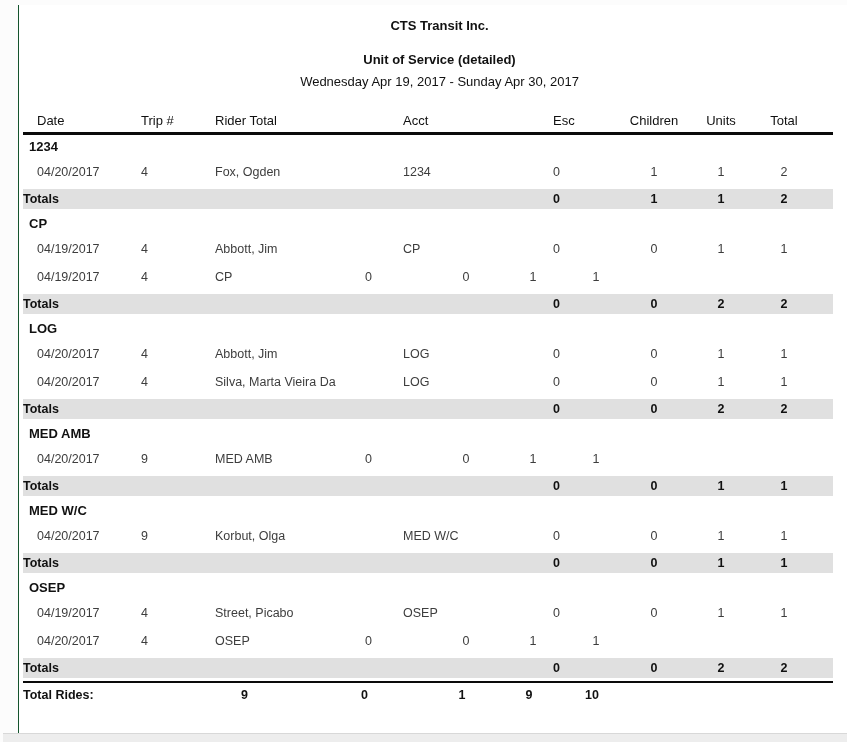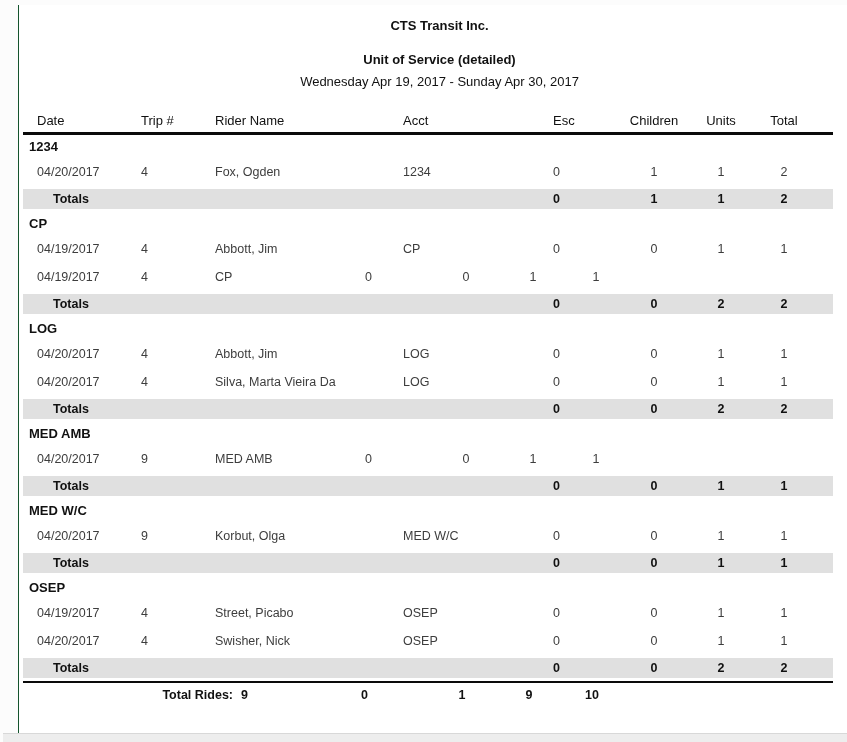--- a/index.html
+++ b/index.html
@@ -31,26 +31,26 @@
   .children{width:74px;text-align:center}
   .units{width:60px;text-align:center}
   .total{width:66px;text-align:center}
 
   .thead{margin-top:20px;height:22px;font-size:13px;font-weight:normal;color:#111}
   .header-rule{width:810px;height:3px;background:#0a0a0a;margin-top:1px}
 
   .group-label{height:23px;line-height:23px;padding-left:6px;font-size:13px;font-weight:bold;color:#111}
   .data-row{height:28px;font-size:12.5px;color:var(--data_text,#3d3d3d)}
   .totals-row{height:20px;margin:3px 0;background:var(--totals_band,#e0e0e0);font-size:12.5px;font-weight:bold;color:#111}
-  .span-label{width:530px;padding-left:30px;box-sizing:border-box}
+  .span-label{width:530px;padding-left:0;box-sizing:border-box}
 
   .grand-rule{width:810px;height:2px;background:var(--rule,#0a0a0a)}
   .grand-row{height:24px;font-size:12.5px;font-weight:bold;color:#111}
   .grand-label{width:192px;padding-left:14px;box-sizing:border-box}
-  .rides-label{width:210px;text-align:right}
+  .rides-label{width:210px;}
   .rides-value{width:128px;padding-left:8px;box-sizing:border-box}
 
   .bottom-strip{
     position:absolute;left:3px;right:0;bottom:0;height:8px;
     background:#ededed;border-top:1px solid #d8d8d8;
   }
 </style>
 </head>
 <body>
 
@@ -60,21 +60,21 @@
     <div class="company">CTS Transit Inc.</div>
     <div class="rtitle">Unit of Service (detailed)</div>
     <div class="rdate">Wednesday Apr 19, 2017 - Sunday Apr 30, 2017</div>
   </div>
 
   <div class="content">
 
     <div class="row thead">
       <div class="c date">Date</div>
       <div class="c trip">Trip #</div>
-      <div class="c rider">Rider Name</div>
+      <div class="c rider">Rider Total</div>
       <div class="c acct">Acct</div>
       <div class="c esc">Esc</div>
       <div class="c children">Children</div>
       <div class="c units">Units</div>
       <div class="c total">Total</div>
     </div>
     <div class="header-rule"></div>
 
     <div>
       <div class="group-label">1234</div>
@@ -207,21 +207,20 @@
         <div class="c rider">Street, Picabo</div>
         <div class="c acct">OSEP</div>
         <div class="c esc">0</div>
         <div class="c children">0</div>
         <div class="c units">1</div>
         <div class="c total">1</div>
       </div>
       <div class="row data-row">
         <div class="c date">04/20/2017</div>
         <div class="c trip">4</div>
-        <div class="c rider">Swisher, Nick</div>
         <div class="c acct">OSEP</div>
         <div class="c esc">0</div>
         <div class="c children">0</div>
         <div class="c units">1</div>
         <div class="c total">1</div>
       </div>
       <div class="row totals-row">
         <div class="c span-label">Totals</div>
         <div class="c esc">0</div>
         <div class="c children">0</div>

